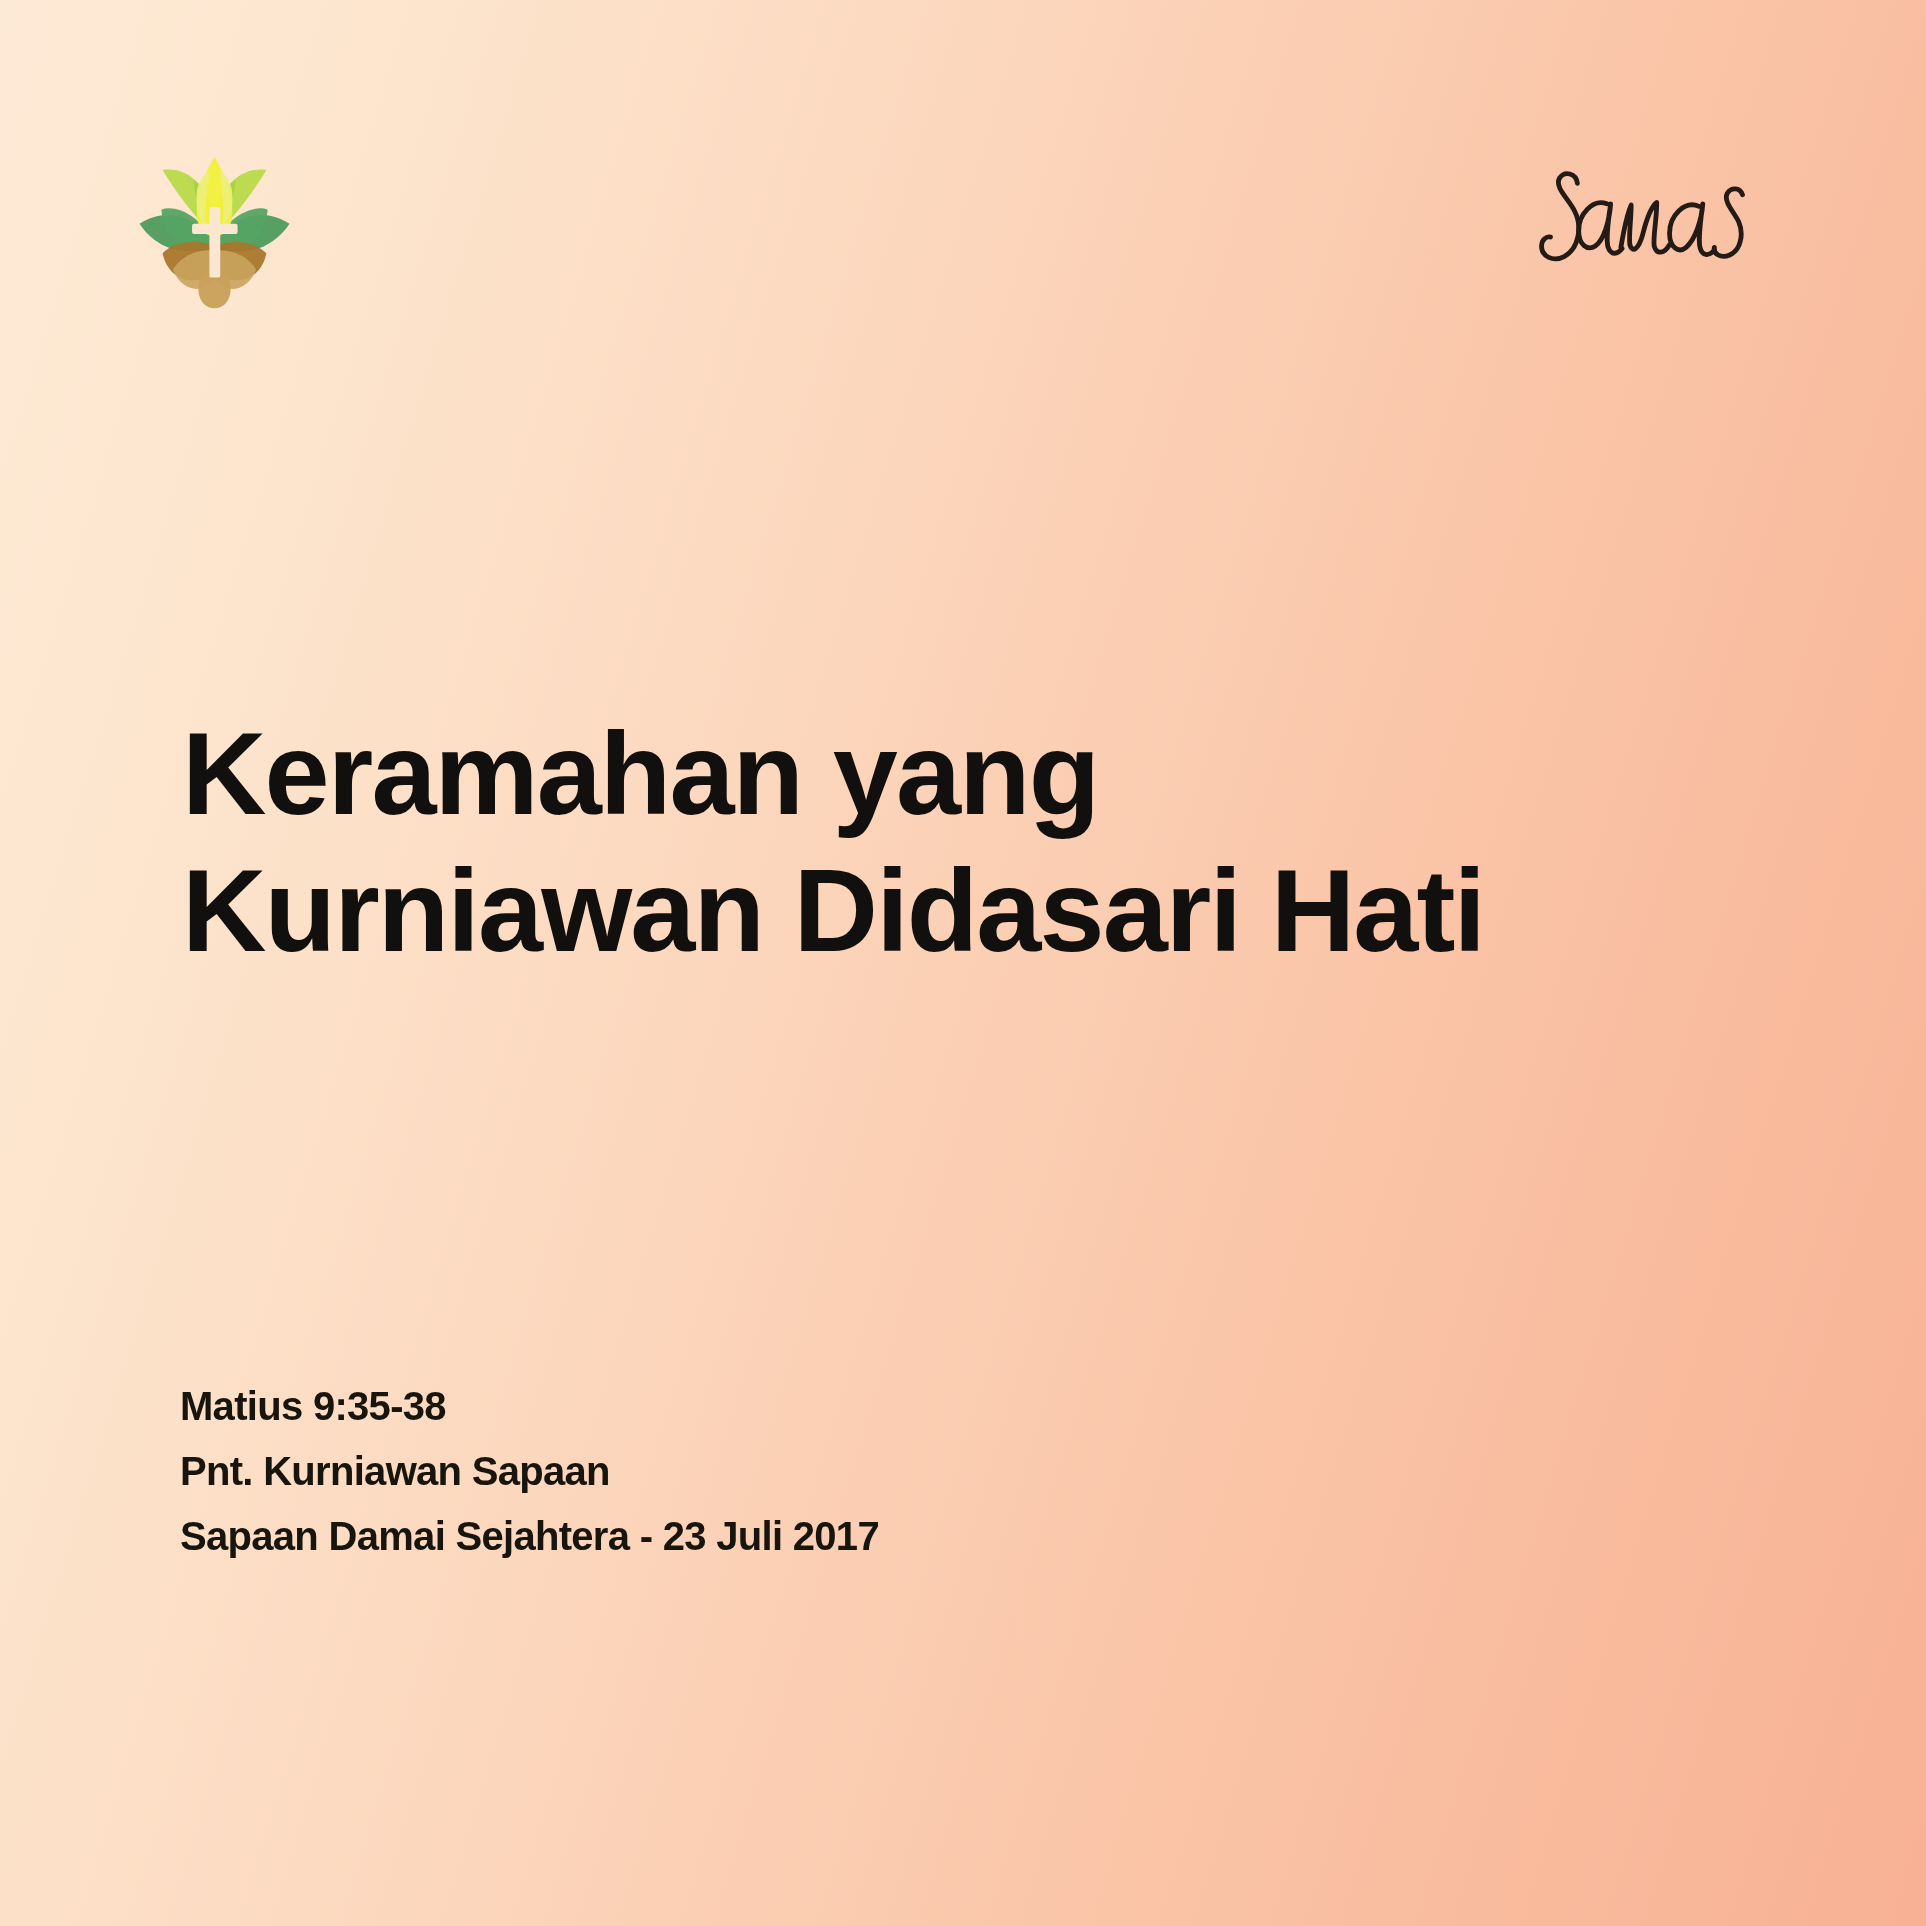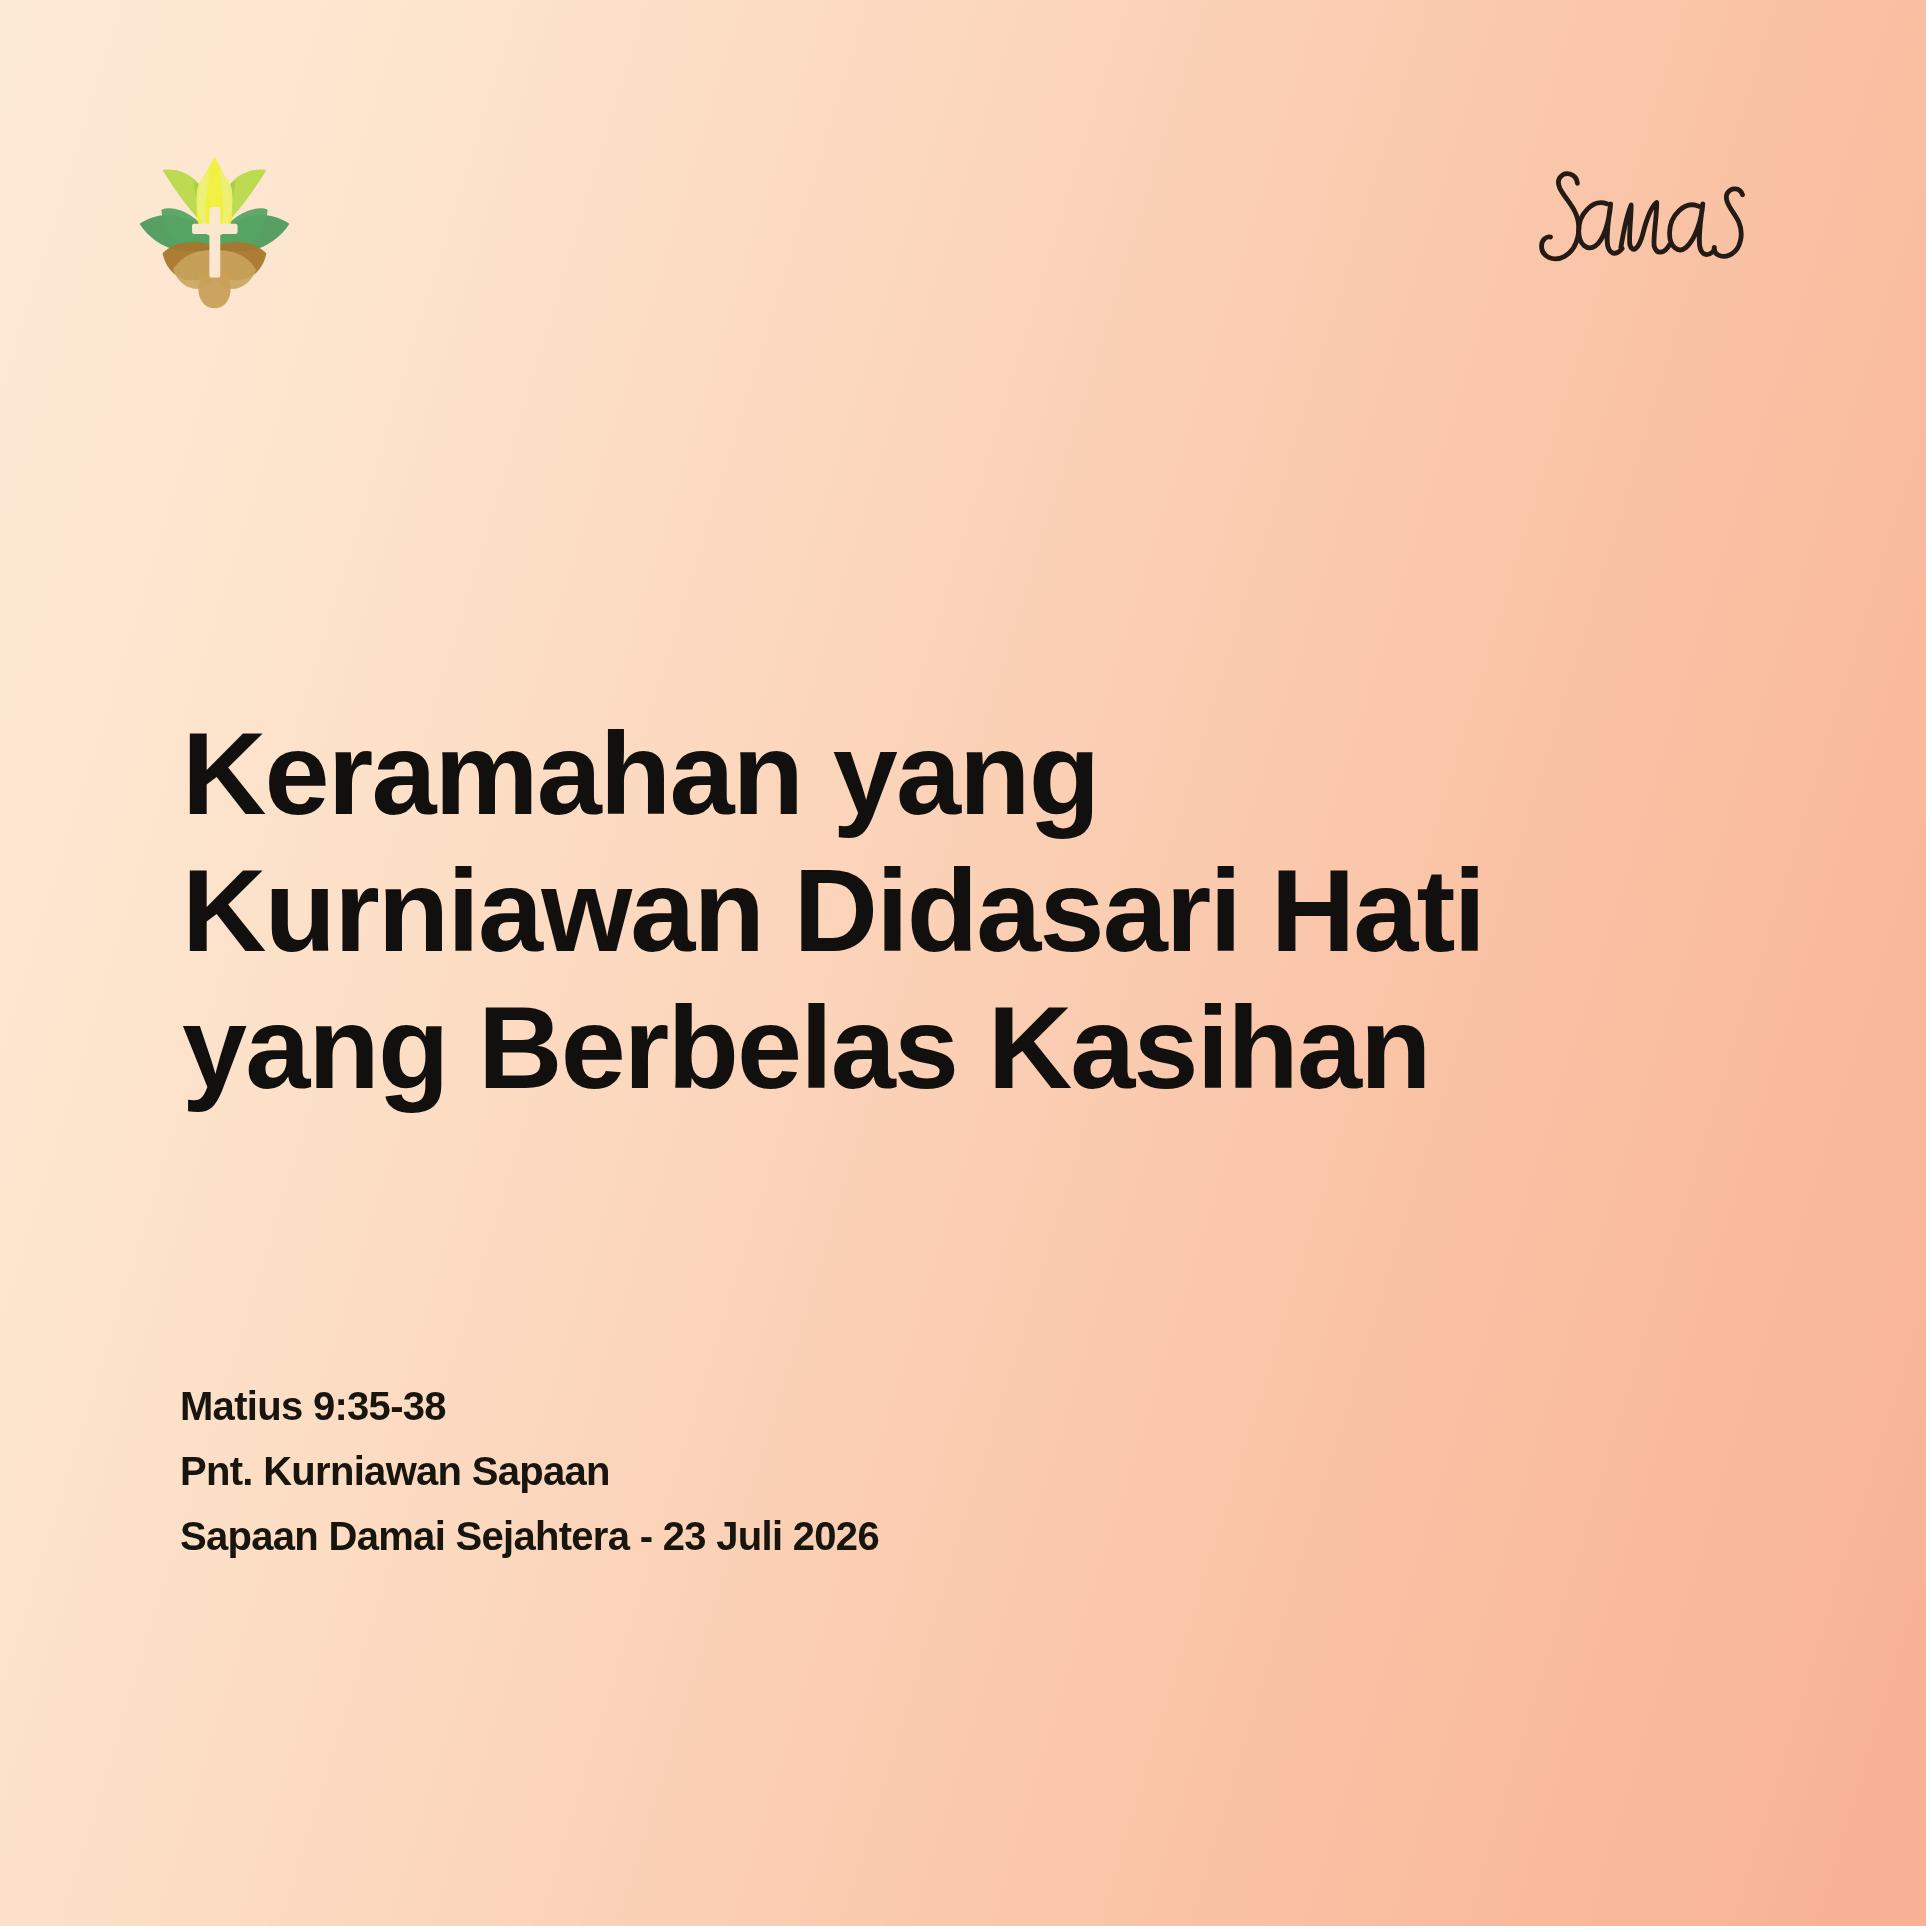--- a/index.html
+++ b/index.html
@@ -201,23 +201,22 @@
         <path d="M330,56 C 326,44 312,44 306,54 C 300,66 316,82 324,98
                  C 332,116 328,142 310,150 C 296,156 284,148 286,138"></path>
       </g>
       <text id="wordmark-text-fallback">Samas</text>
     </svg>
   </div>
 
   <div id="headline">
     <span class="headline-line">Keramahan yang</span>
     <span class="headline-line">Kurniawan Didasari Hati</span>
-    <span class="headline-line">yang Berbelas Kasihan</span>
   </div>
 
   <div id="details">
     <span class="detail-line">Matius 9:35-38</span>
     <span class="detail-line">Pnt. Kurniawan Sapaan</span>
-    <span class="detail-line">Sapaan Damai Sejahtera - 23 Juli 2026</span>
+    <span class="detail-line">Sapaan Damai Sejahtera - 23 Juli 2017</span>
   </div>
 
 </div>
 
 
 </body></html>

